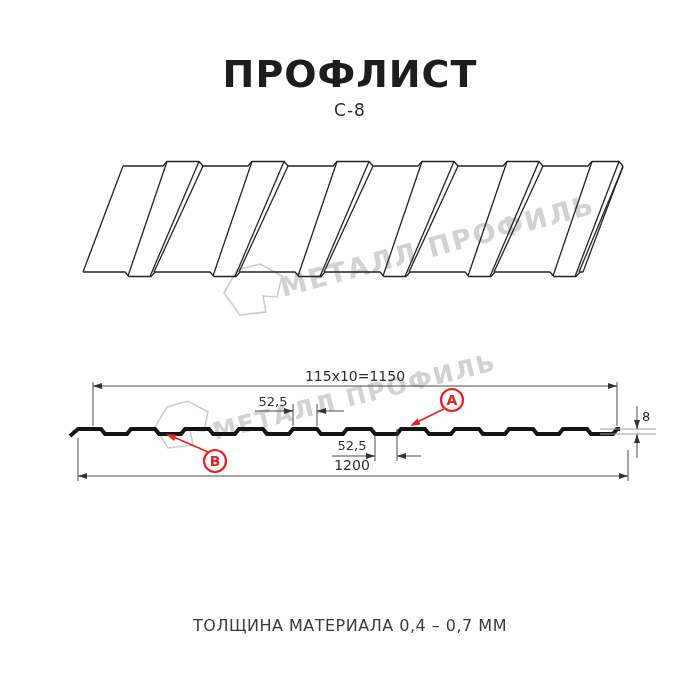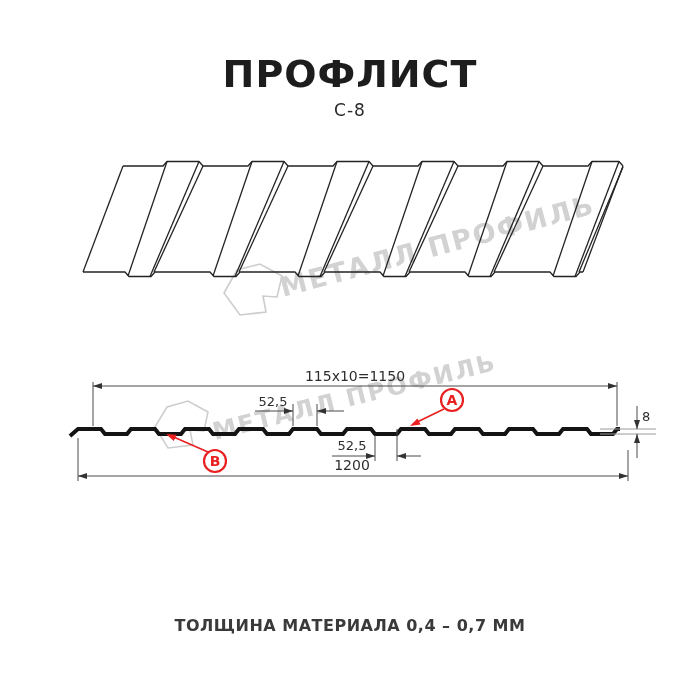--- a/index.html
+++ b/index.html
@@ -11,21 +11,21 @@
   .page-title{
     position:absolute;top:52px;left:0;width:700px;text-align:center;
     font-size:38px;font-weight:800;color:#1d1d1d;letter-spacing:1px;margin:0;
   }
   .model-subtitle{
     position:absolute;top:100px;left:0;width:700px;text-align:center;
     font-size:17px;font-weight:400;color:#2a2a2a;letter-spacing:1px;
   }
   .footer-note{
     position:absolute;top:616px;left:0;width:700px;text-align:center;
-    font-size:16px;font-weight:700;color:#3a3a3a;letter-spacing:0.5px;
+    font-size:16px;font-weight:400;color:#3a3a3a;letter-spacing:0.5px;
   }
   svg{position:absolute;left:0;top:0;}
   .wm-text{
     font-size:27px;font-weight:700;letter-spacing:2px;fill:#d2d2d2;
     font-family:"DejaVu Sans","Liberation Sans",sans-serif;
   }
   .wm-text.small{font-size:24px;}
   .sheet3d{stroke:#232323;stroke-width:1.3;fill:none;stroke-linejoin:round;}
   .profile{stroke:#141414;stroke-width:4;fill:none;stroke-linejoin:miter;}
   .dimline{stroke:#4a4a4a;stroke-width:1;fill:none;}

